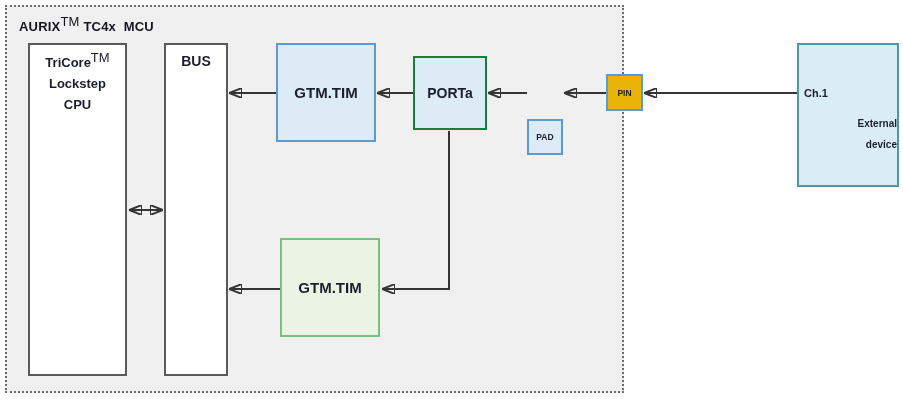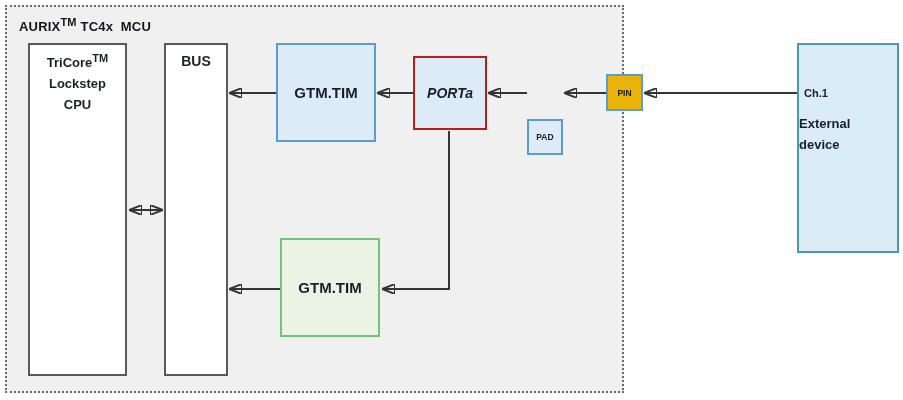--- a/index.html
+++ b/index.html
@@ -20,21 +20,21 @@
     background: #f0f0f0;
     border: 2px dotted #6b6b6b;
   }
   .mcu-label {
     position: absolute; left: 12px; top: 12px;
     font-size: 13px; font-weight: 700; letter-spacing: 0.2px;
     color: #14141e;
   }
   .mcu-label .suffix { white-space: pre; }
   sup.tm {
-    font-size: 11px; font-weight: 700;
+    font-size: 13px; font-weight: 400;
     vertical-align: super; line-height: 0;
   }
 
   
   .block {
     position: absolute;
     display: flex; align-items: center; justify-content: center;
     text-align: center;
     font-weight: 700; color: #1b1f2a;
   }
@@ -51,53 +51,52 @@
     align-items: flex-start; padding-top: 8px;
     font-size: 14px;
   }
   .gtm-top {
     left: 276px; top: 43px; width: 100px; height: 99px;
     background: #dcebf5; border: 2px solid #5b9bd5;
     font-size: 15px;
   }
   .porta {
     left: 413px; top: 56px; width: 74px; height: 74px;
-    background: #dcebf5; border: 2px solid #b91c1c;
+    background: #dcebf5; border: 2px solid #15803d;
     font-size: 14px;
-    font-style: italic;
   }
   .pad {
     left: 527px; top: 75px; width: 36px; height: 36px;
     background: #dcebf5; border: 2px solid #5b9bd5;
     font-size: 8.5px;
     margin-top: 44px;
   }
   .pin {
     left: 606px; top: 74px; width: 37px; height: 37px;
     background: #eab308; border: 2px solid #5b9bd5;
     font-size: 8.5px;
   }
   .gtm-bottom {
     left: 280px; top: 238px; width: 100px; height: 99px;
     background: #ebf3e4; border: 2px solid #73c378;
     font-size: 15px;
   }
   .external {
-    left: 797px; top: 43px; width: 102px; height: 210px;
+    left: 797px; top: 43px; width: 102px; height: 144px;
     background: #daecf5; border: 2px solid #4e97ad;
     display: block;
     font-weight: 700;
   }
   .external .channel {
     position: absolute; left: 5px; top: 42px;
     font-size: 11px; font-weight: 700;
   }
   .external .dev-label {
     position: absolute; left: 0; right: 0; top: 68px;
-    text-align: left; font-size: 13px; line-height: 21px;
+    text-align: right; font-size: 10px; line-height: 21px;
   }
 
   
   svg.wires { position: absolute; inset: 0; pointer-events: none; }
   svg.wires path, svg.wires line {
     stroke: #353535; stroke-width: 2; fill: none;
   }
 </style>
 </head>
 <body>

